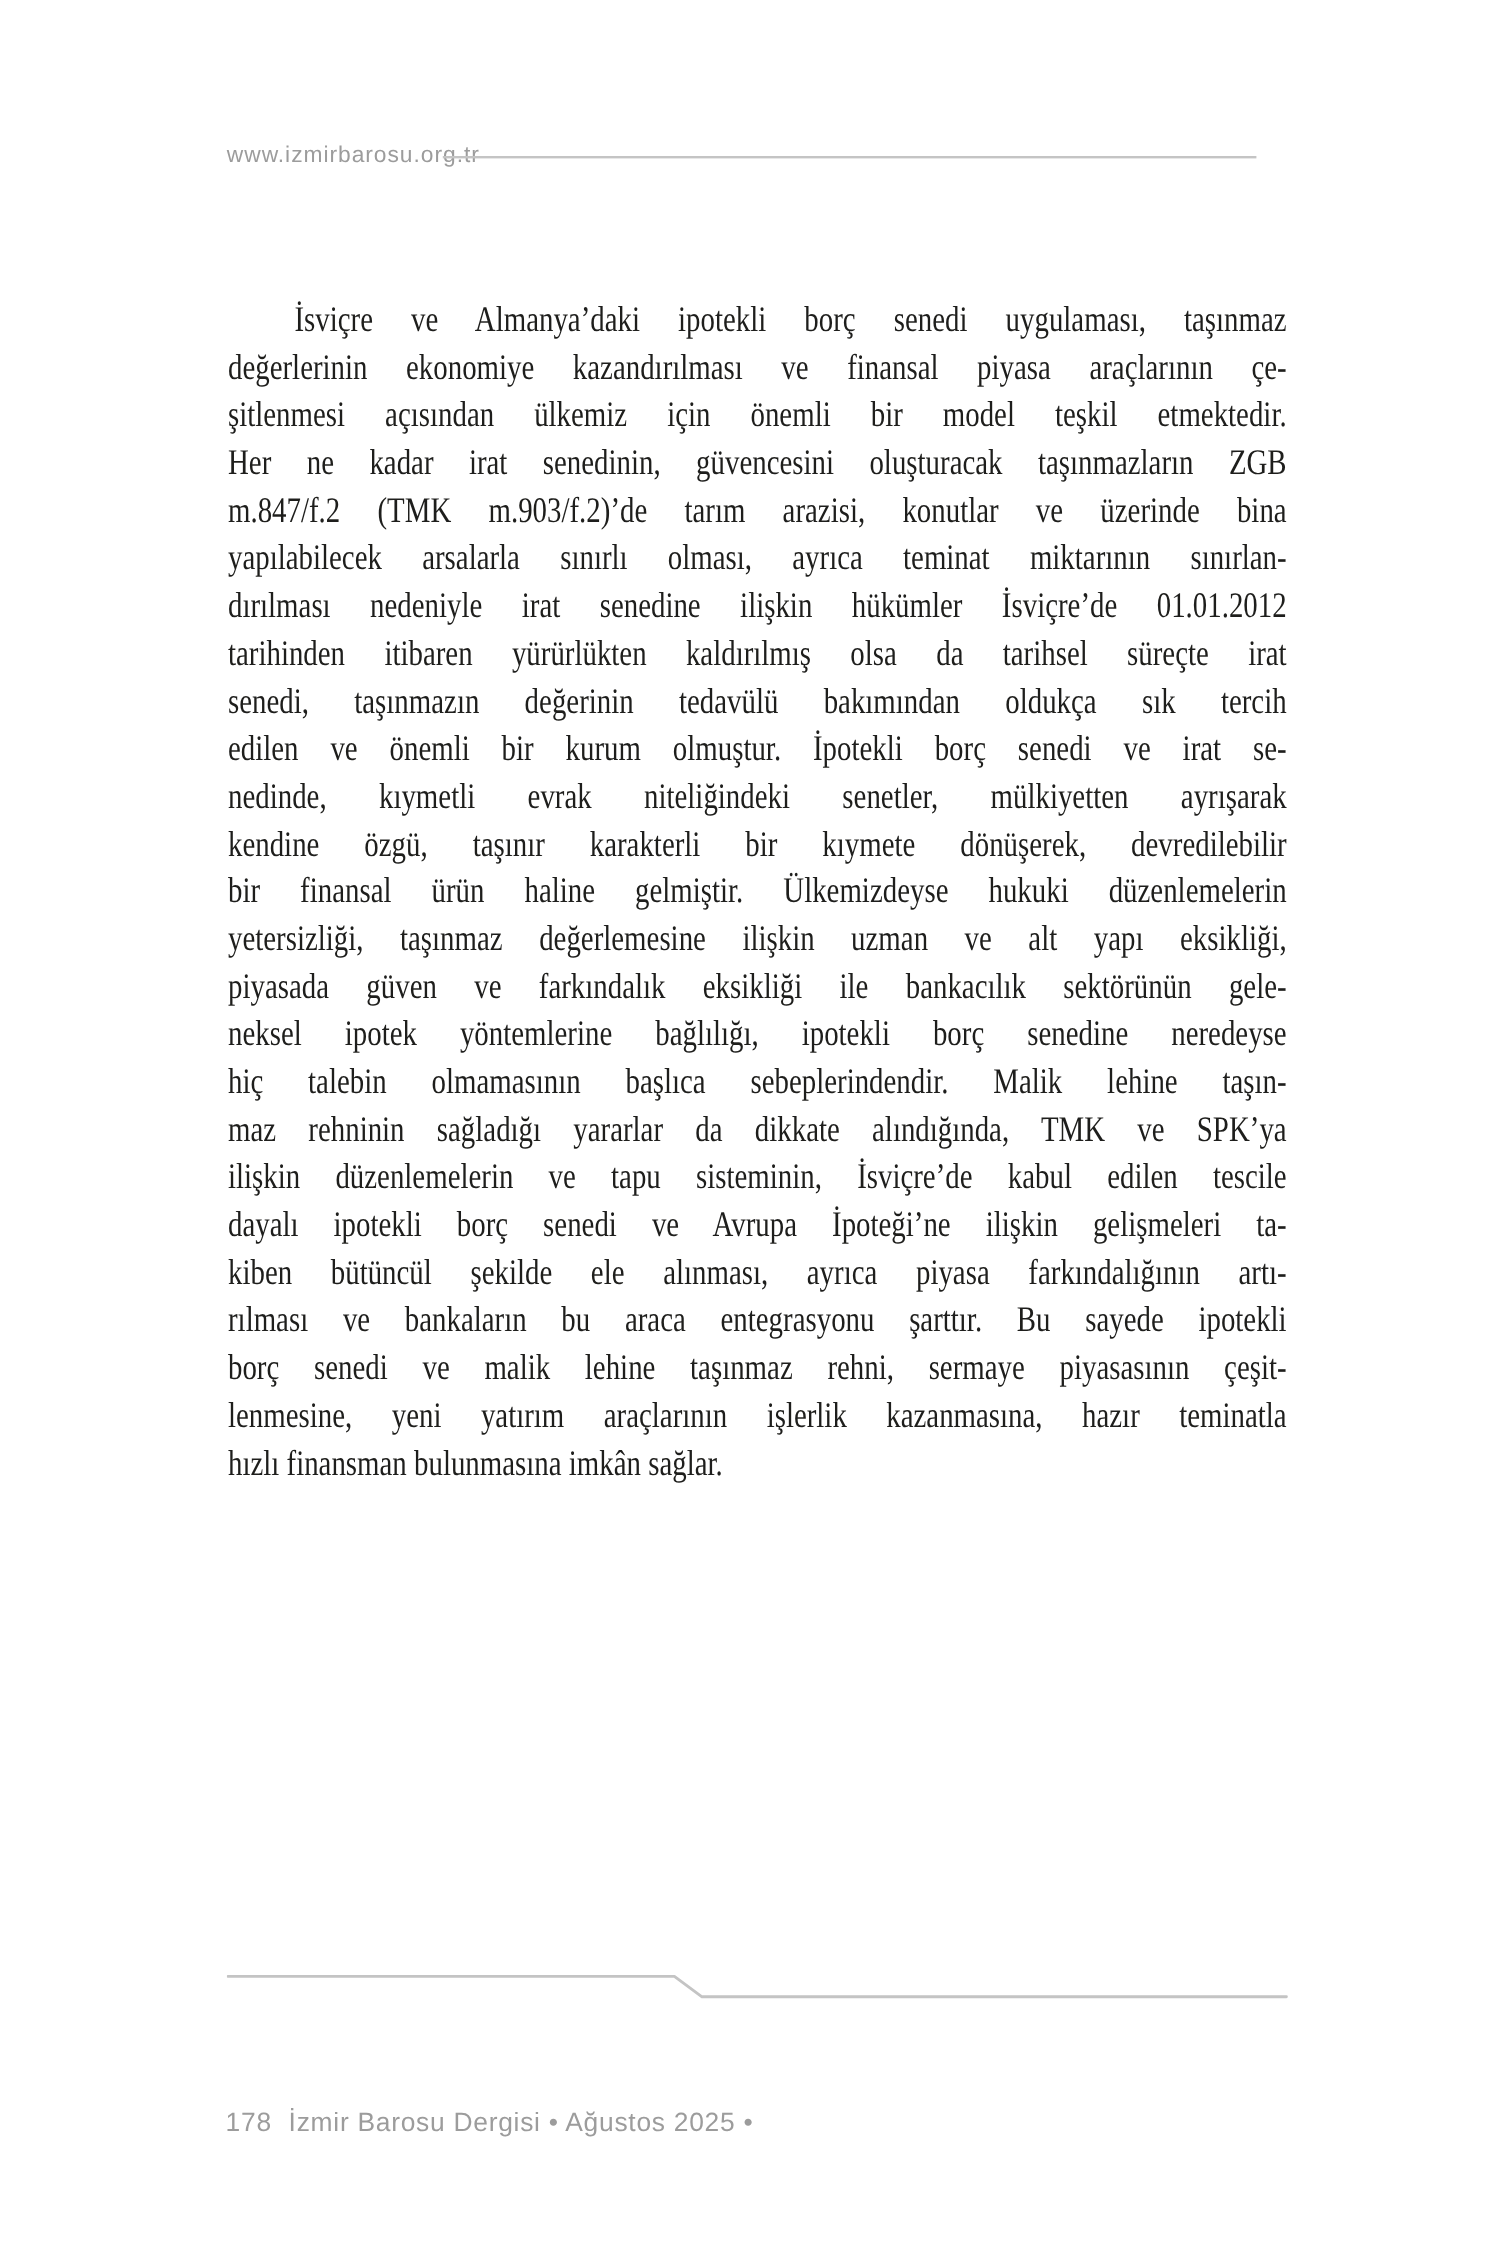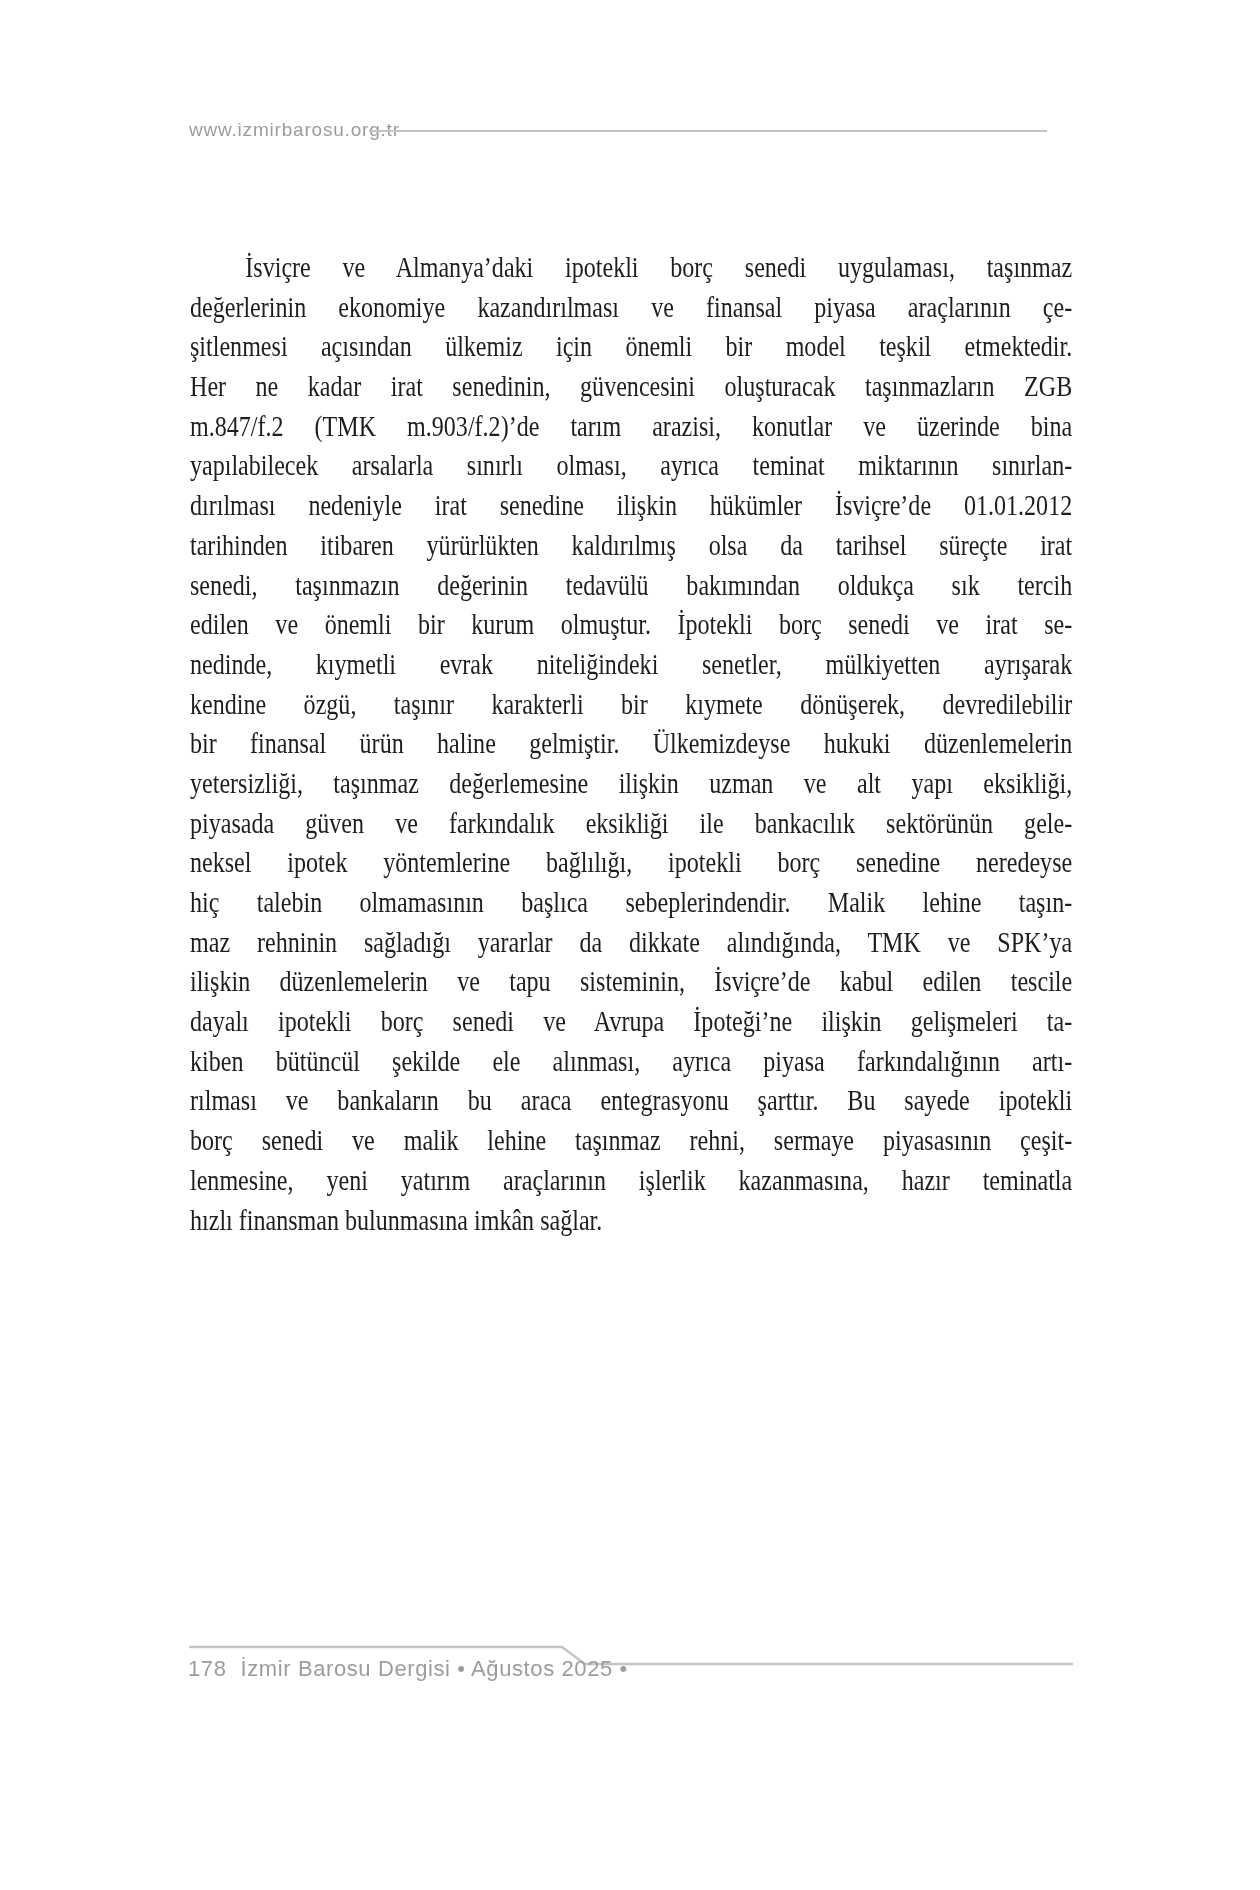--- a/index.html
+++ b/index.html
@@ -66,21 +66,21 @@
   .footer-rule {
     position: absolute;
     left: 189px;
     top: 1640px;
     width: 890px;
     height: 34px;
   }
   .footer-text {
     position: absolute;
     left: 188px;
-    top: 1656px;
+    top: 1756px;
     font-family: "Liberation Sans", sans-serif;
     font-size: 22px;
     letter-spacing: 0.6px;
     color: var(--muted, #9c9c9c);
     white-space: nowrap;
   }
   .footer-text .page-num {
     margin-right: 14px;
   }
 </style>

